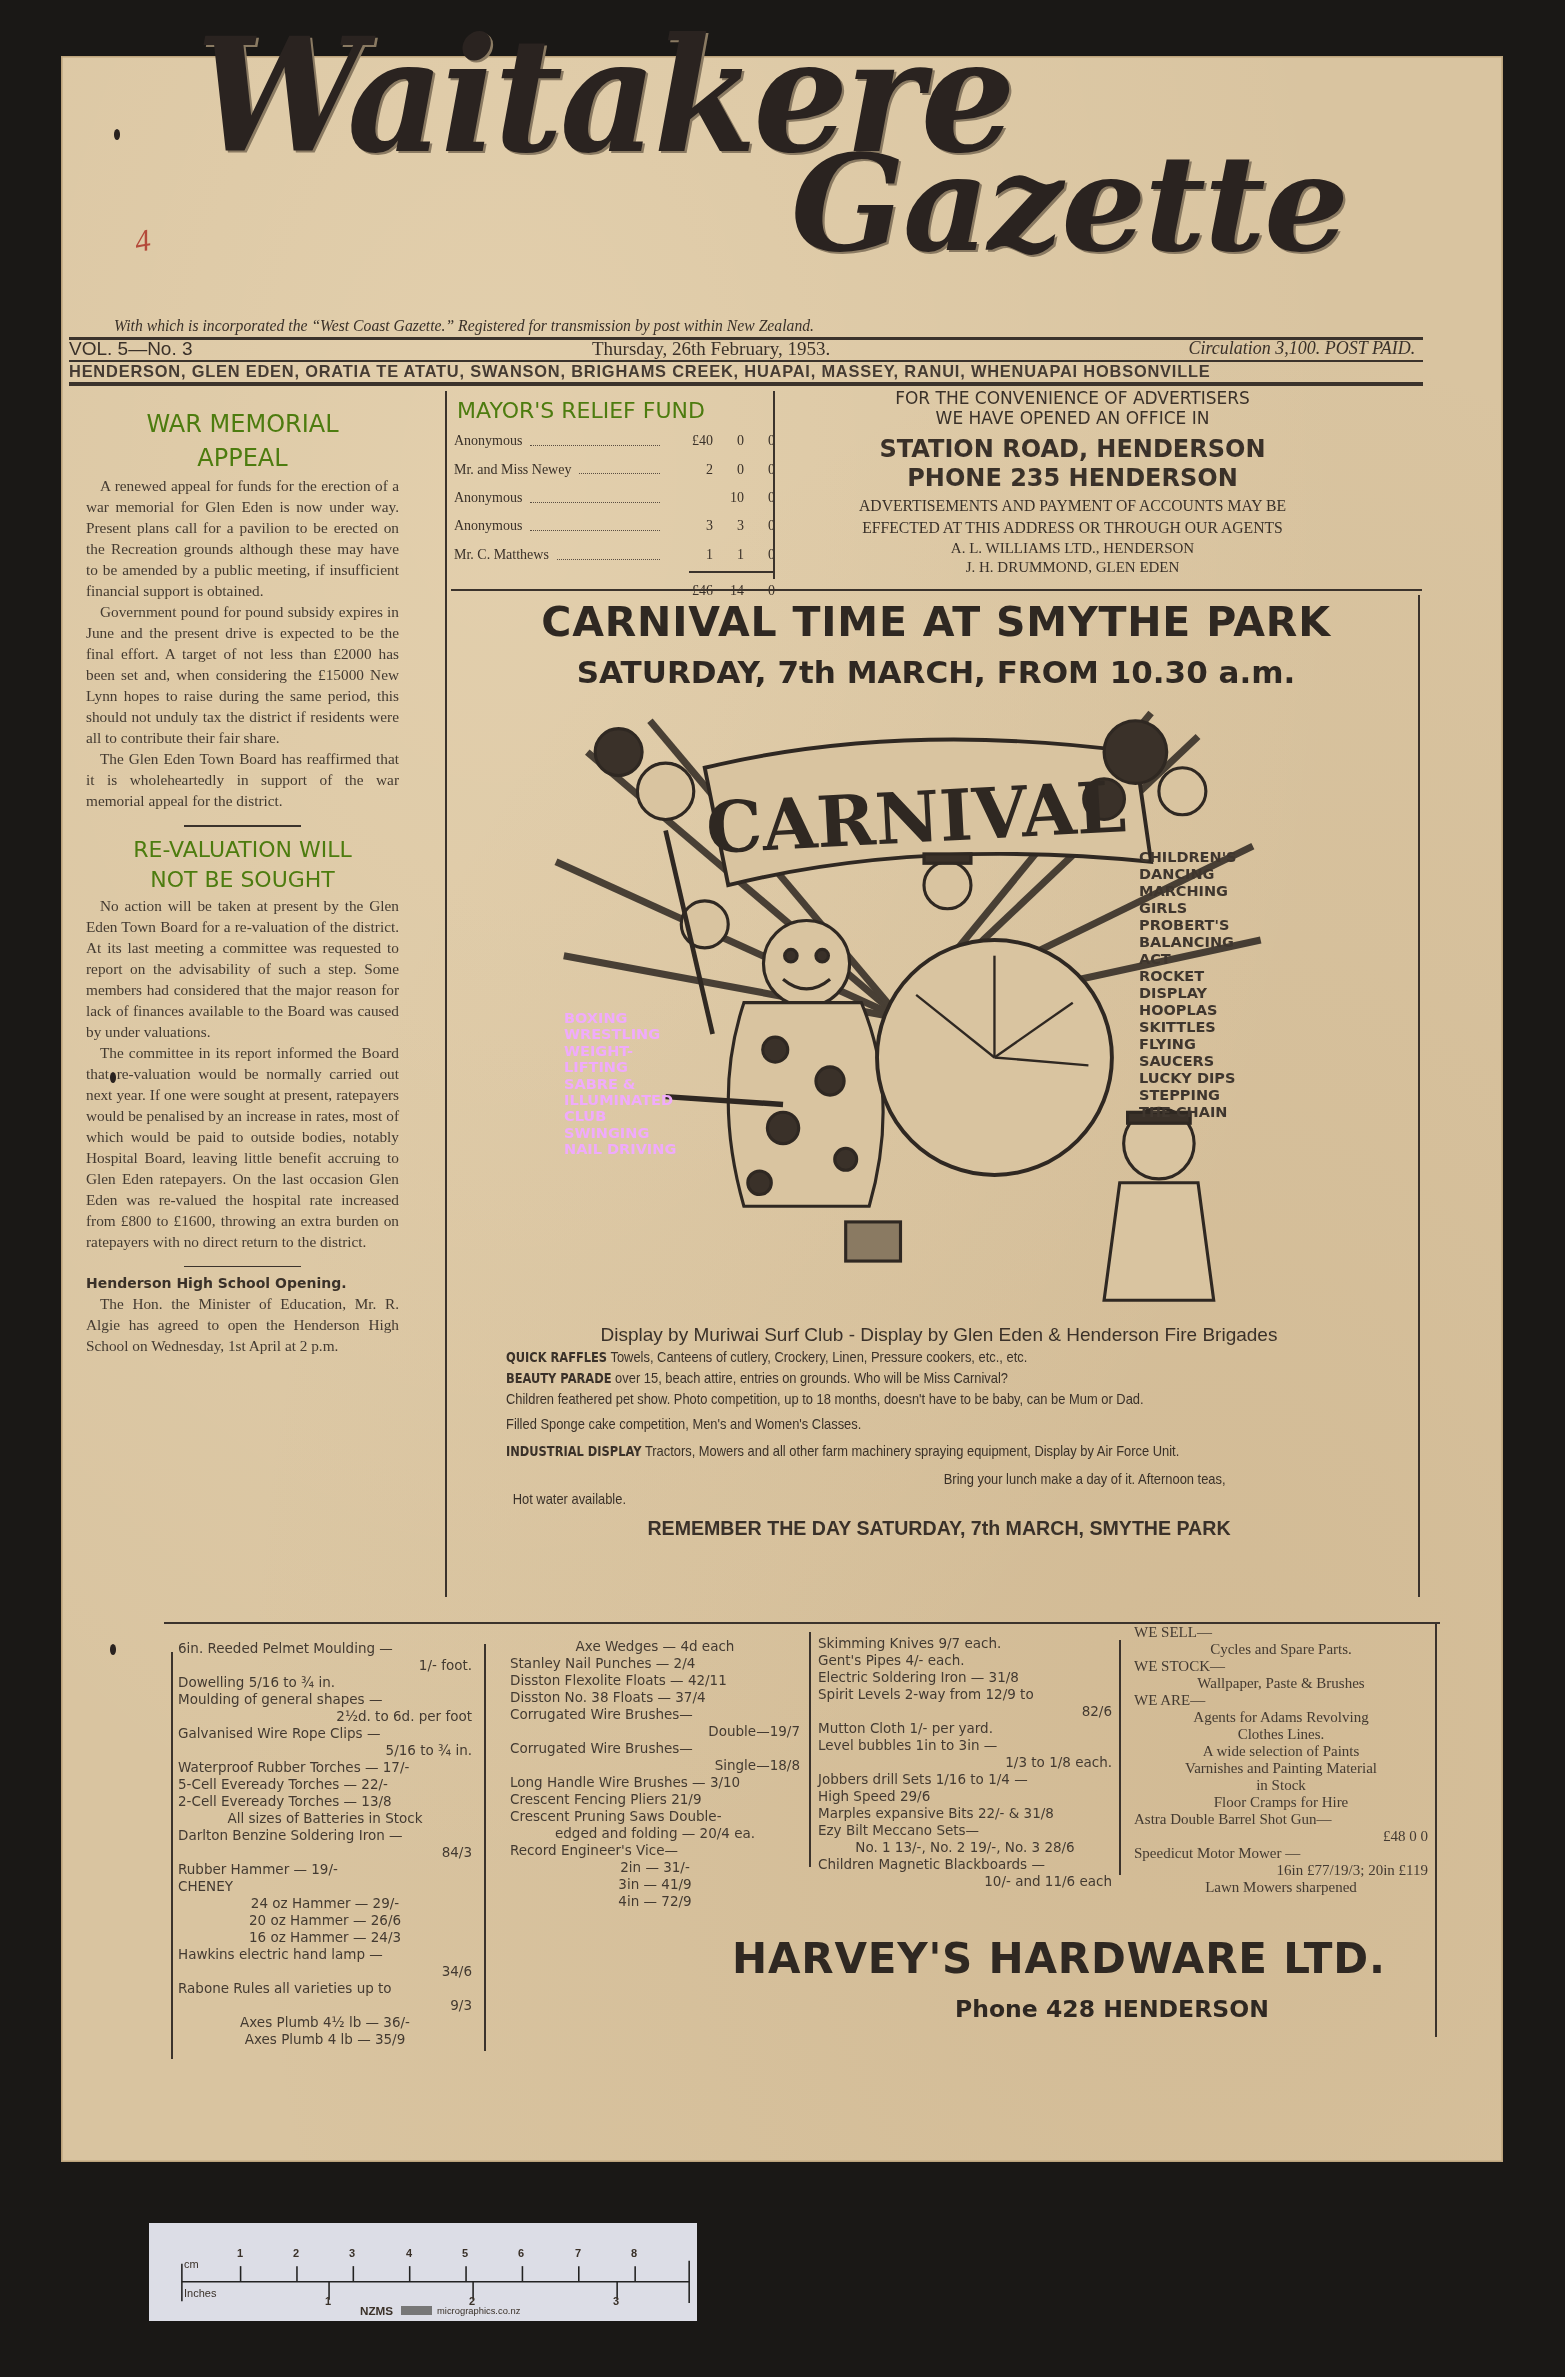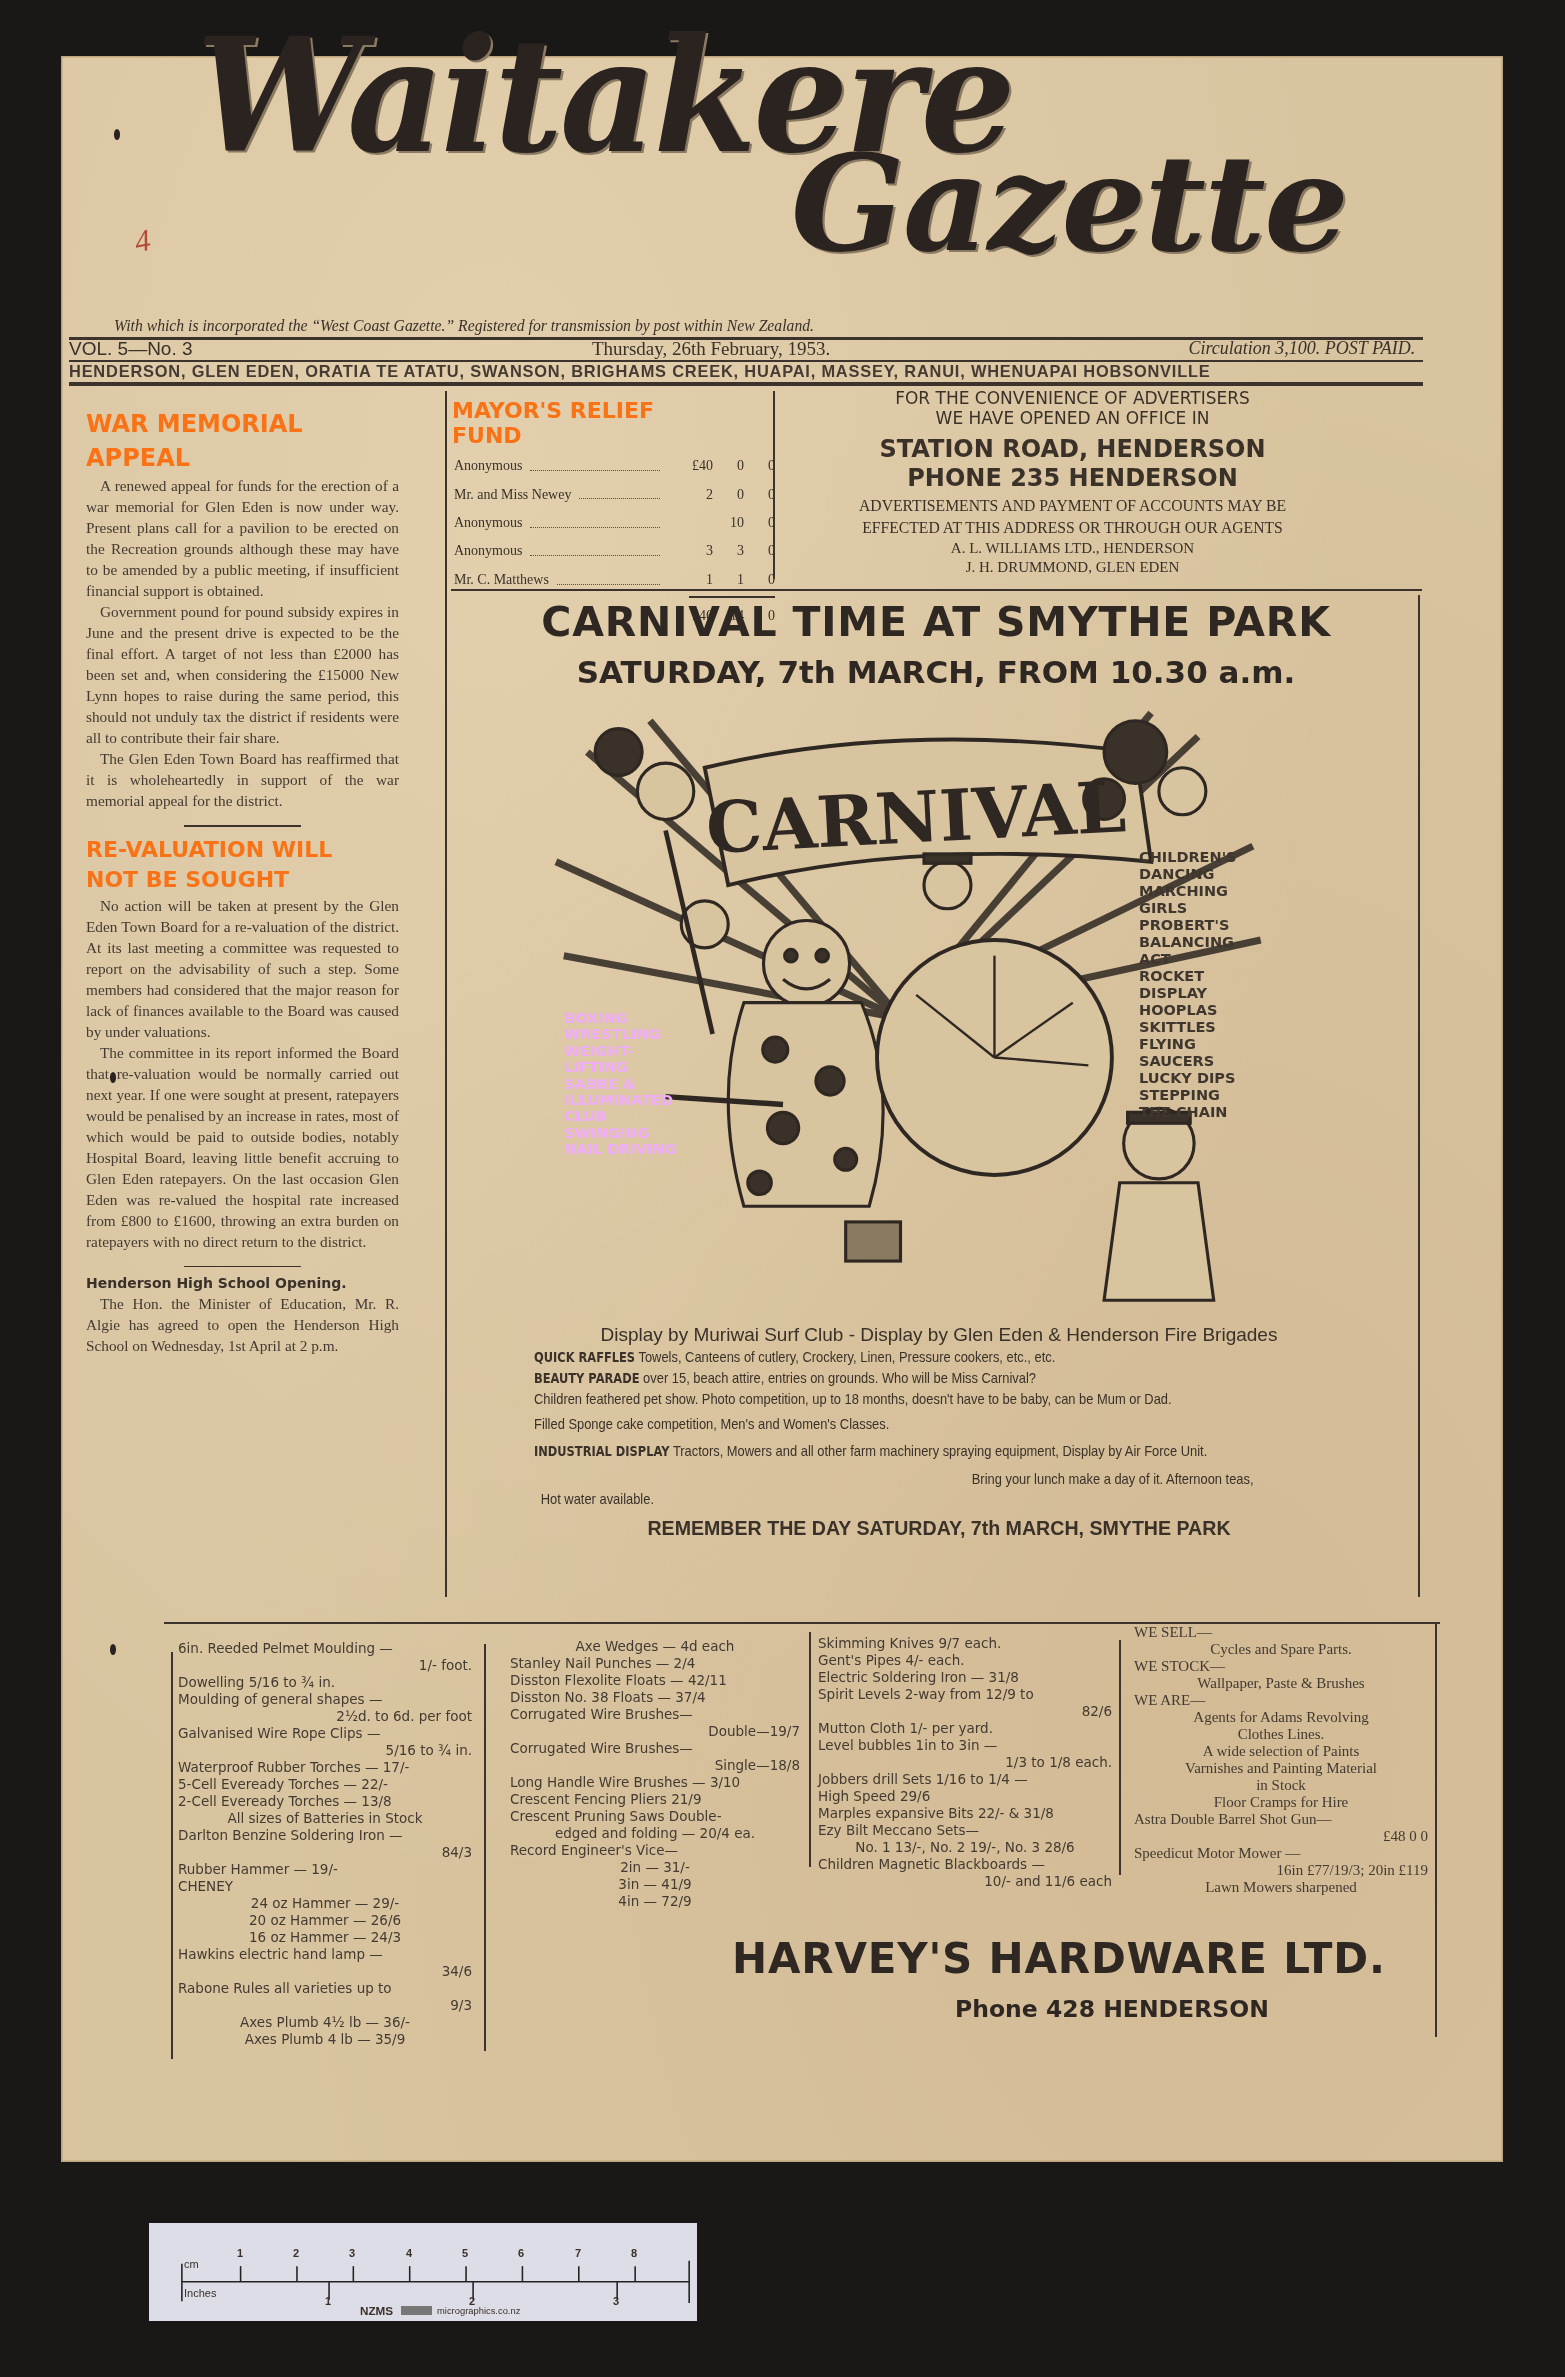--- a/index.html
+++ b/index.html
@@ -12,21 +12,21 @@
   .sans{font-family:"DejaVu Sans","Liberation Sans",sans-serif;}
   .lsans{font-family:"Liberation Sans","DejaVu Sans",sans-serif;}
   .serif{font-family:"Liberation Serif","DejaVu Serif",serif;}
   .mast1{left:196px;top:7.8px;font-family:"DejaVu Serif",serif;font-weight:bold;font-size:149px;letter-spacing:-3.1px;color:#2a2320;text-shadow:2.3px 2.3px 0 #8a7a62;font-style:italic;transform:scaleY(1.05);}
   .mast2{left:791px;top:125px;font-family:"DejaVu Serif",serif;font-weight:bold;font-size:133px;letter-spacing:-1.6px;color:#2a2320;text-shadow:2.3px 2.3px 0 #8a7a62;font-style:italic;}
   .rule{position:absolute;background:#3b332c;}
   .incorp{left:114px;top:317px;font-size:15.7px;font-style:italic;font-family:"Liberation Serif",serif;}
   .volline{left:69px;top:338px;width:1354px;height:22px;font-family:"Liberation Sans",sans-serif;font-size:19px;}
   .places{left:69px;top:362px;width:1362px;font-family:"Liberation Sans",sans-serif;font-weight:bold;font-size:16.4px;letter-spacing:0.8px;white-space:nowrap;color:#453b33;}
   .col-left{left:86px;top:401px;width:313px;}
-  .h-sans{font-family:"DejaVu Sans",sans-serif;font-weight:bold;color:#f97316;}
+  .h-sans{font-family:"DejaVu Sans",sans-serif;font-weight:normal;text-align:center;color:#4d7c0f;}
   .body-text{font-family:"Liberation Serif",serif;font-size:15.3px;line-height:21px;text-align:justify;color:#433a31;}
   .body-text p{text-indent:14px;}
   .mayor{left:391px;top:395px;width:313px;}
   .mayor-row{display:flex;font-family:"Liberation Serif",serif;font-size:14px;line-height:20.4px;margin-top:8px;}
   .mayor-row .nm{flex:0 0 auto;}
   .mayor-row .dots{flex:1;border-bottom:0.8px dotted #5a4e42;margin:0 4.7px 5.5px 7.8px;}
   .mayor-row .amt{width:110px;display:flex;justify-content:flex-end;gap:0;}
   .mayor-row .amt span{display:inline-block;text-align:right;}
   .adv{left:728px;top:388px;width:689px;text-align:center;}
   .carnival-h{left:431px;top:595px;width:1010px;text-align:center;font-family:"DejaVu Sans",sans-serif;font-weight:bold;color:#2f2822;}
@@ -242,21 +242,21 @@
     <div>SKITTLES</div>
     <div>FLYING</div>
     <div>SAUCERS</div>
     <div>LUCKY DIPS</div>
     <div>STEPPING</div>
     <div>THE CHAIN</div>
 </div>
 
 <div class="abs carn-details">
   <div class="lsans" style="text-align:center;font-size:19px;line-height:23.5px;">Display by Muriwai Surf Club - Display by Glen Eden &amp; Henderson Fire Brigades</div>
-  <div style="padding-left:88px;">
+  <div style="padding-left:60px;">
     <div class="nar"><span class="lbl">QUICK RAFFLES</span> <span>Towels, Canteens of cutlery, Crockery, Linen, Pressure cookers, etc., etc.</span></div>
     <div class="nar"><span class="lbl">BEAUTY PARADE</span> <span>over 15, beach attire, entries on grounds. Who will be Miss Carnival?</span></div>
     <div class="nar" style="width:1018px;">Children feathered pet show. Photo competition, up to 18 months, doesn't have to be baby, can be Mum or Dad.</div>
     <div class="nar" style="margin-top:4.7px;">Filled Sponge cake competition, Men's and Women's Classes.</div>
     <div class="nar" style="margin-top:6.3px;width:1018px;"><span class="lbl">INDUSTRIAL DISPLAY</span> <span>Tractors, Mowers and all other farm machinery spraying equipment, Display by Air Force Unit.</span></div>
     <div class="nar" style="margin-top:6.3px;padding-left:509px;">Bring your lunch make a day of it. Afternoon teas,</div>
     <div class="nar" style="padding-left:7.8px;">Hot water available.</div>
   </div>
   <div class="lsans" style="text-align:center;font-weight:bold;font-size:19.6px;line-height:25px;margin-top:6.3px;">REMEMBER THE DAY SATURDAY, 7th MARCH, SMYTHE PARK</div>
 </div>

